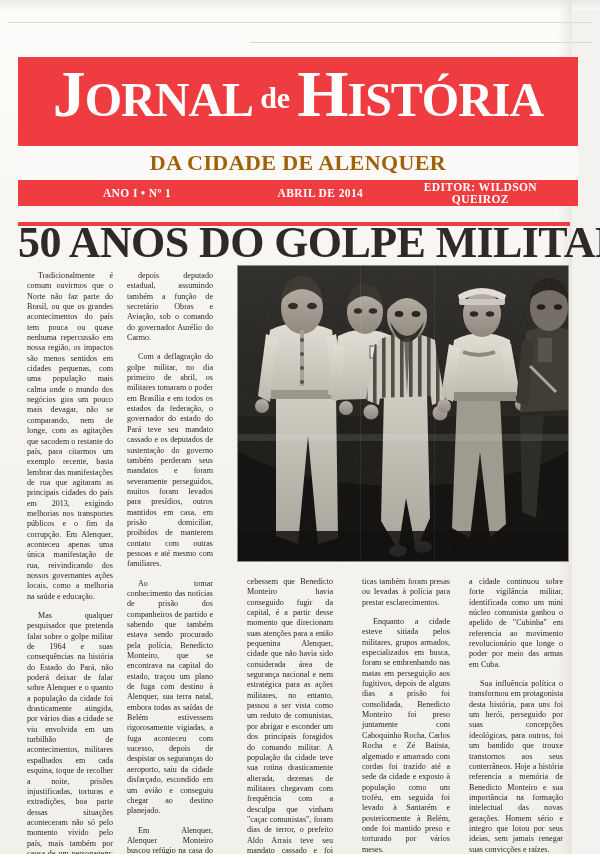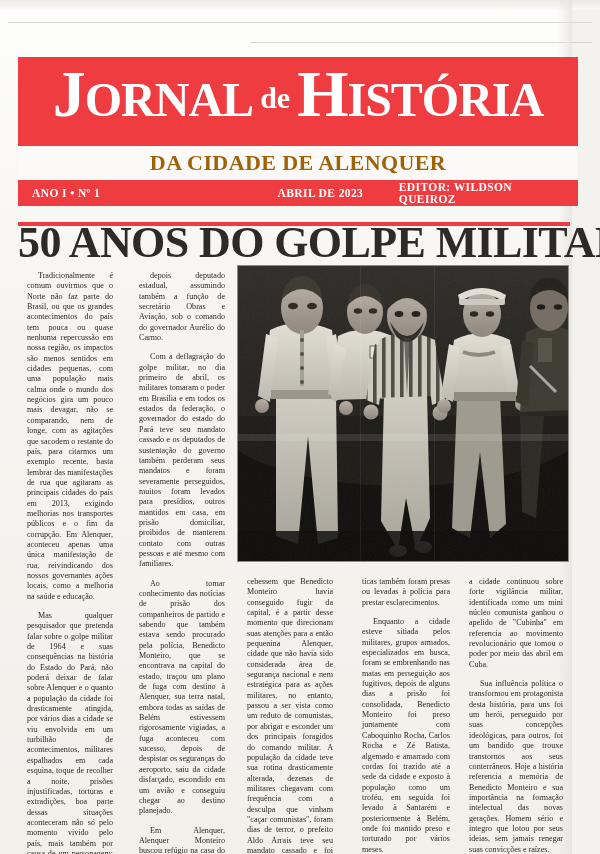--- a/index.html
+++ b/index.html
@@ -49,23 +49,23 @@
   }
   .mast-sub{
     font-family:"Liberation Serif", serif;font-weight:bold;
     font-size:22px;letter-spacing:.4px;color:#a16207;white-space:nowrap;
   }
   .mast-bar{
     background:#ef3c40;height:26px;display:flex;align-items:center;
     color:#fff;font-family:"Liberation Serif", serif;font-weight:bold;
     font-size:11.5px;letter-spacing:.4px;
   }
-  .mb-left{width:40%;padding-left:14px;box-sizing:border-box;}
+  .mb-left{width:40%;padding-left:14px;box-sizing:border-box;text-align:center;}
   .mb-mid{width:28%;text-align:center;}
-  .mb-right{width:32%;text-align:left;padding-right:16px;box-sizing:border-box;}
+  .mb-right{width:32%;text-align:center;padding-right:16px;box-sizing:border-box;}
 
   
   .hl-rule{position:absolute;left:18px;top:222px;width:552px;height:4px;background:#ef3c40;}
   .headline{
     position:absolute;left:18px;top:224px;width:574px;height:36px;
     font-family:"Liberation Serif", serif;font-weight:bold;
     font-size:44px;line-height:38px;letter-spacing:-.6px;
     color:#2e2a27;white-space:nowrap;
   }
 
@@ -74,21 +74,21 @@
   .col{
     position:absolute;top:0;
     font-family:"Liberation Serif", serif;
     font-size:8.1px;line-height:10.35px;
     text-align:justify;
     color:#2b2724;
     hyphens:auto;-webkit-hyphens:auto;
   }
   .col p{margin:9px;text-indent:11px;}
   .c1{left:0px;width:104px;height:588px;}
-  .c2{left:112px;width:104px;height:588px;}
+  .c2{left:100px;width:104px;height:588px;}
   .c3{left:220px;width:104px;top:306px;height:282px;}
   .c4{left:335px;width:106px;top:306px;height:282px;}
   .c5{left:442px;width:112px;top:306px;height:282px;}
 
   
   .photo{
     position:absolute;left:238px;top:266px;width:330px;height:295px;
     background:#1b1b19;overflow:hidden;
     box-shadow:0 0 0 1px #8d8b86;
   }
@@ -115,21 +115,21 @@
     <div class="mast-red">
       <div class="mast-title"><span class="big">J</span><span class="sc">ORNAL</span><span class="de">de</span><span class="big">H</span><span class="sc">ISTÓRIA</span></div>
     </div>
 
     <div class="mast-white">
       <div class="mast-sub">DA CIDADE DE ALENQUER</div>
     </div>
 
     <div class="mast-bar">
       <div class="mb-left">ANO I • Nº 1</div>
-      <div class="mb-mid">ABRIL DE 2023</div>
+      <div class="mb-mid">ABRIL DE 2014</div>
       <div class="mb-right">EDITOR: WILDSON QUEIROZ</div>
     </div>
   </div>
 
   <div class="hl-rule"></div>
   <div class="headline">50 ANOS DO GOLPE MILITAR</div>
 
   <div class="photo">
     <svg viewBox="0 0 330 295" preserveAspectRatio="none" aria-hidden="true">
       <defs>
@@ -262,18 +262,18 @@
     </div>
     <div class="col c3">
       <p style="text-indent:0">cebessem que Benedicto Monteiro havia conseguido fugir da capital, é a partir desse momento que direcionam suas atenções para a então pequenina Alenquer, cidade que não havia sido considerada área de segurança nacional e nem estratégica para as ações militares, no entanto, passou a ser vista como um reduto de comunistas, por abrigar e esconder um dos principais foragidos do comando militar. A população da cidade teve sua rotina drasticamente alterada, dezenas de militares chegavam com frequência com a desculpa que vinham "caçar comunistas", foram dias de terror, o prefeito Aldo Arrais teve seu mandato cassado e foi preso, vereadores e lideranças polí-</p>
     </div>
     <div class="col c4">
       <p style="text-indent:0">ticas também foram presas ou levadas à polícia para prestar esclarecimentos.</p>
       <p>Enquanto a cidade esteve sitiada pelos militares, grupos armados, especializados em busca, foram se embrenhando nas matas em perseguição aos fugitivos, depois de alguns dias a prisão foi consolidada, Benedicto Monteiro foi preso juntamente com Caboquinho Rocha, Carlos Rocha e Zé Batista, algemado e amarrado com cordas foi trazido até a sede da cidade e exposto à população como um troféu, em seguida foi levado à Santarém e posteriormente à Belém, onde foi mantido preso e torturado por vários meses.</p>
       <p>Mesmo após sua prisão,</p>
     </div>
     <div class="col c5">
-      <p style="text-indent:0">a cidade continuou sobre forte vigilância militar, identificada como um mini núcleo comunista ganhou o apelido de "Cubinha" em referencia ao movimento revolucionário que tomou o poder por meio das abril em Cuba.</p>
+      <p style="text-indent:0">a cidade continuou sobre forte vigilância militar, identificada como um mini núcleo comunista ganhou o apelido de "Cubinha" em referencia ao movimento revolucionário que longe o poder por meio das armas em Cuba.</p>
       <p>Sua influência política o transformou em protagonista desta história, para uns foi um herói, perseguido por suas concepções ideológicas, para outros, foi um bandido que trouxe transtornos aos seus conterrâneos. Hoje a história referencia a memória de Benedicto Monteiro e sua importância na formação intelectual das novas gerações. Homem sério e integro que lotou por seus ideias, sem jamais renegar suas convicções e raízes.</p>
     </div>
   </div>
 
 </div>
 
 </body></html>

